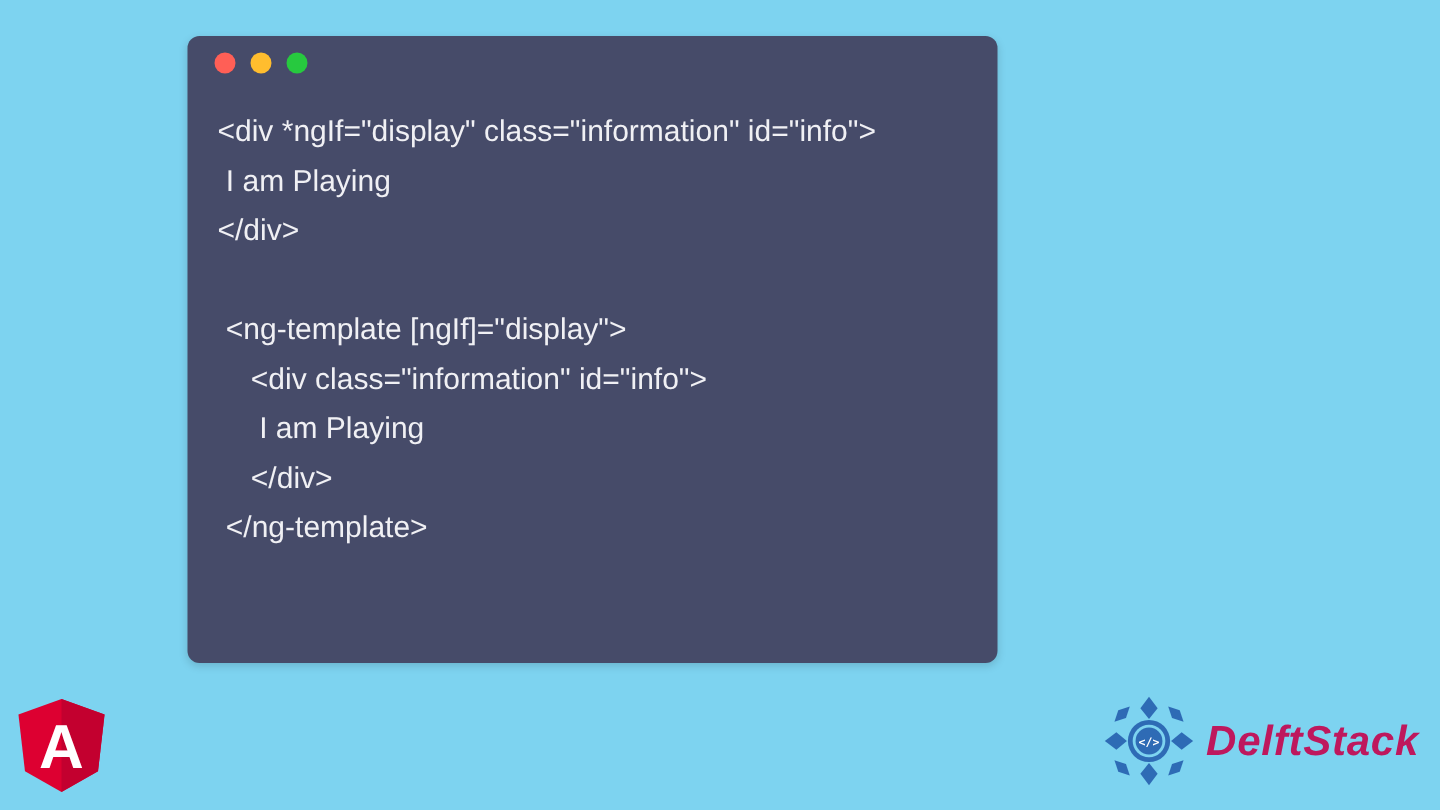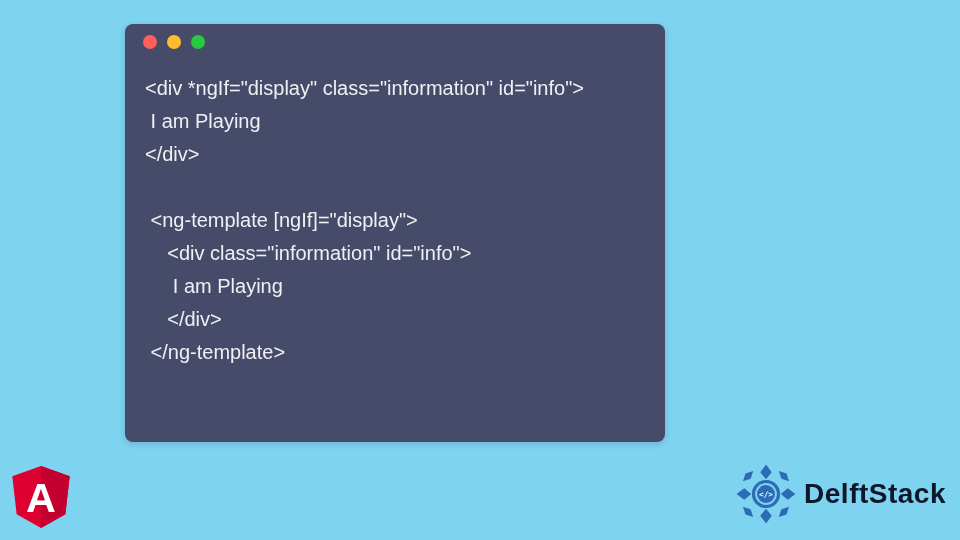--- a/index.html
+++ b/index.html
@@ -61,21 +61,22 @@
       display: flex;
       align-items: center;
       gap: 6px;
     }
     .delft-badge {
       width: 64px;
       height: 64px;
       position: relative;
     }
     .delft-text {
-      color: #0f172a;
+      color: #be185d;
+      font-style: italic;
       font-weight: bold;
       font-size: 28px;
       letter-spacing: 0.5px;
     }
   </style>
 </head>
 <body>
 
 <div class="code-window">
   <div class="titlebar">

